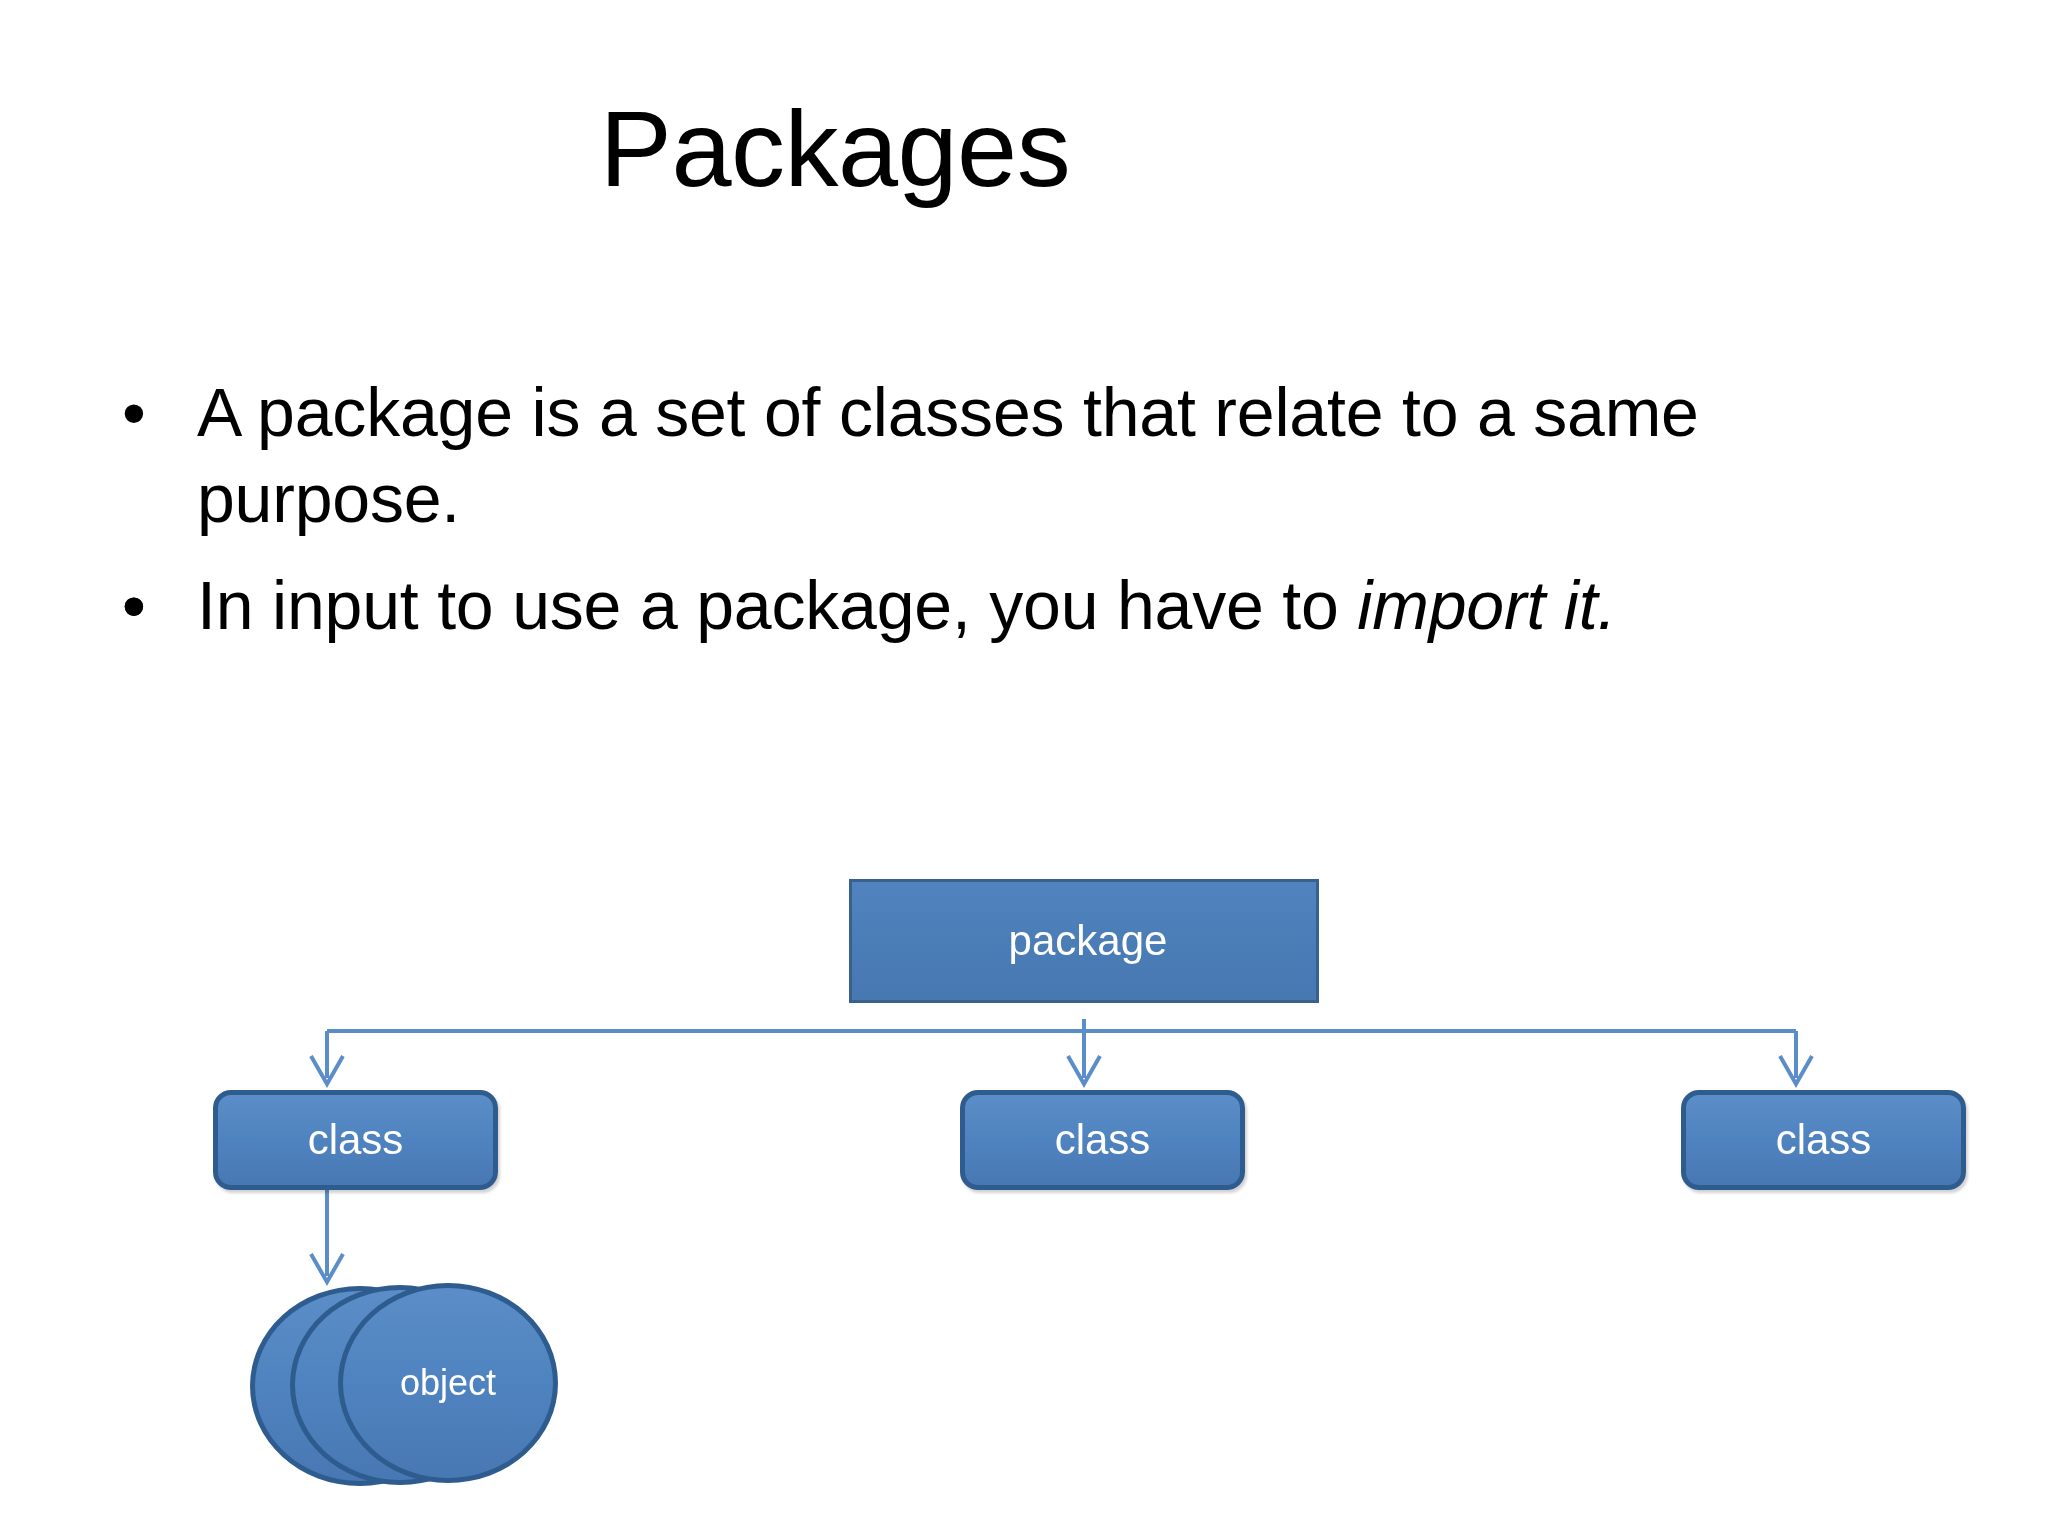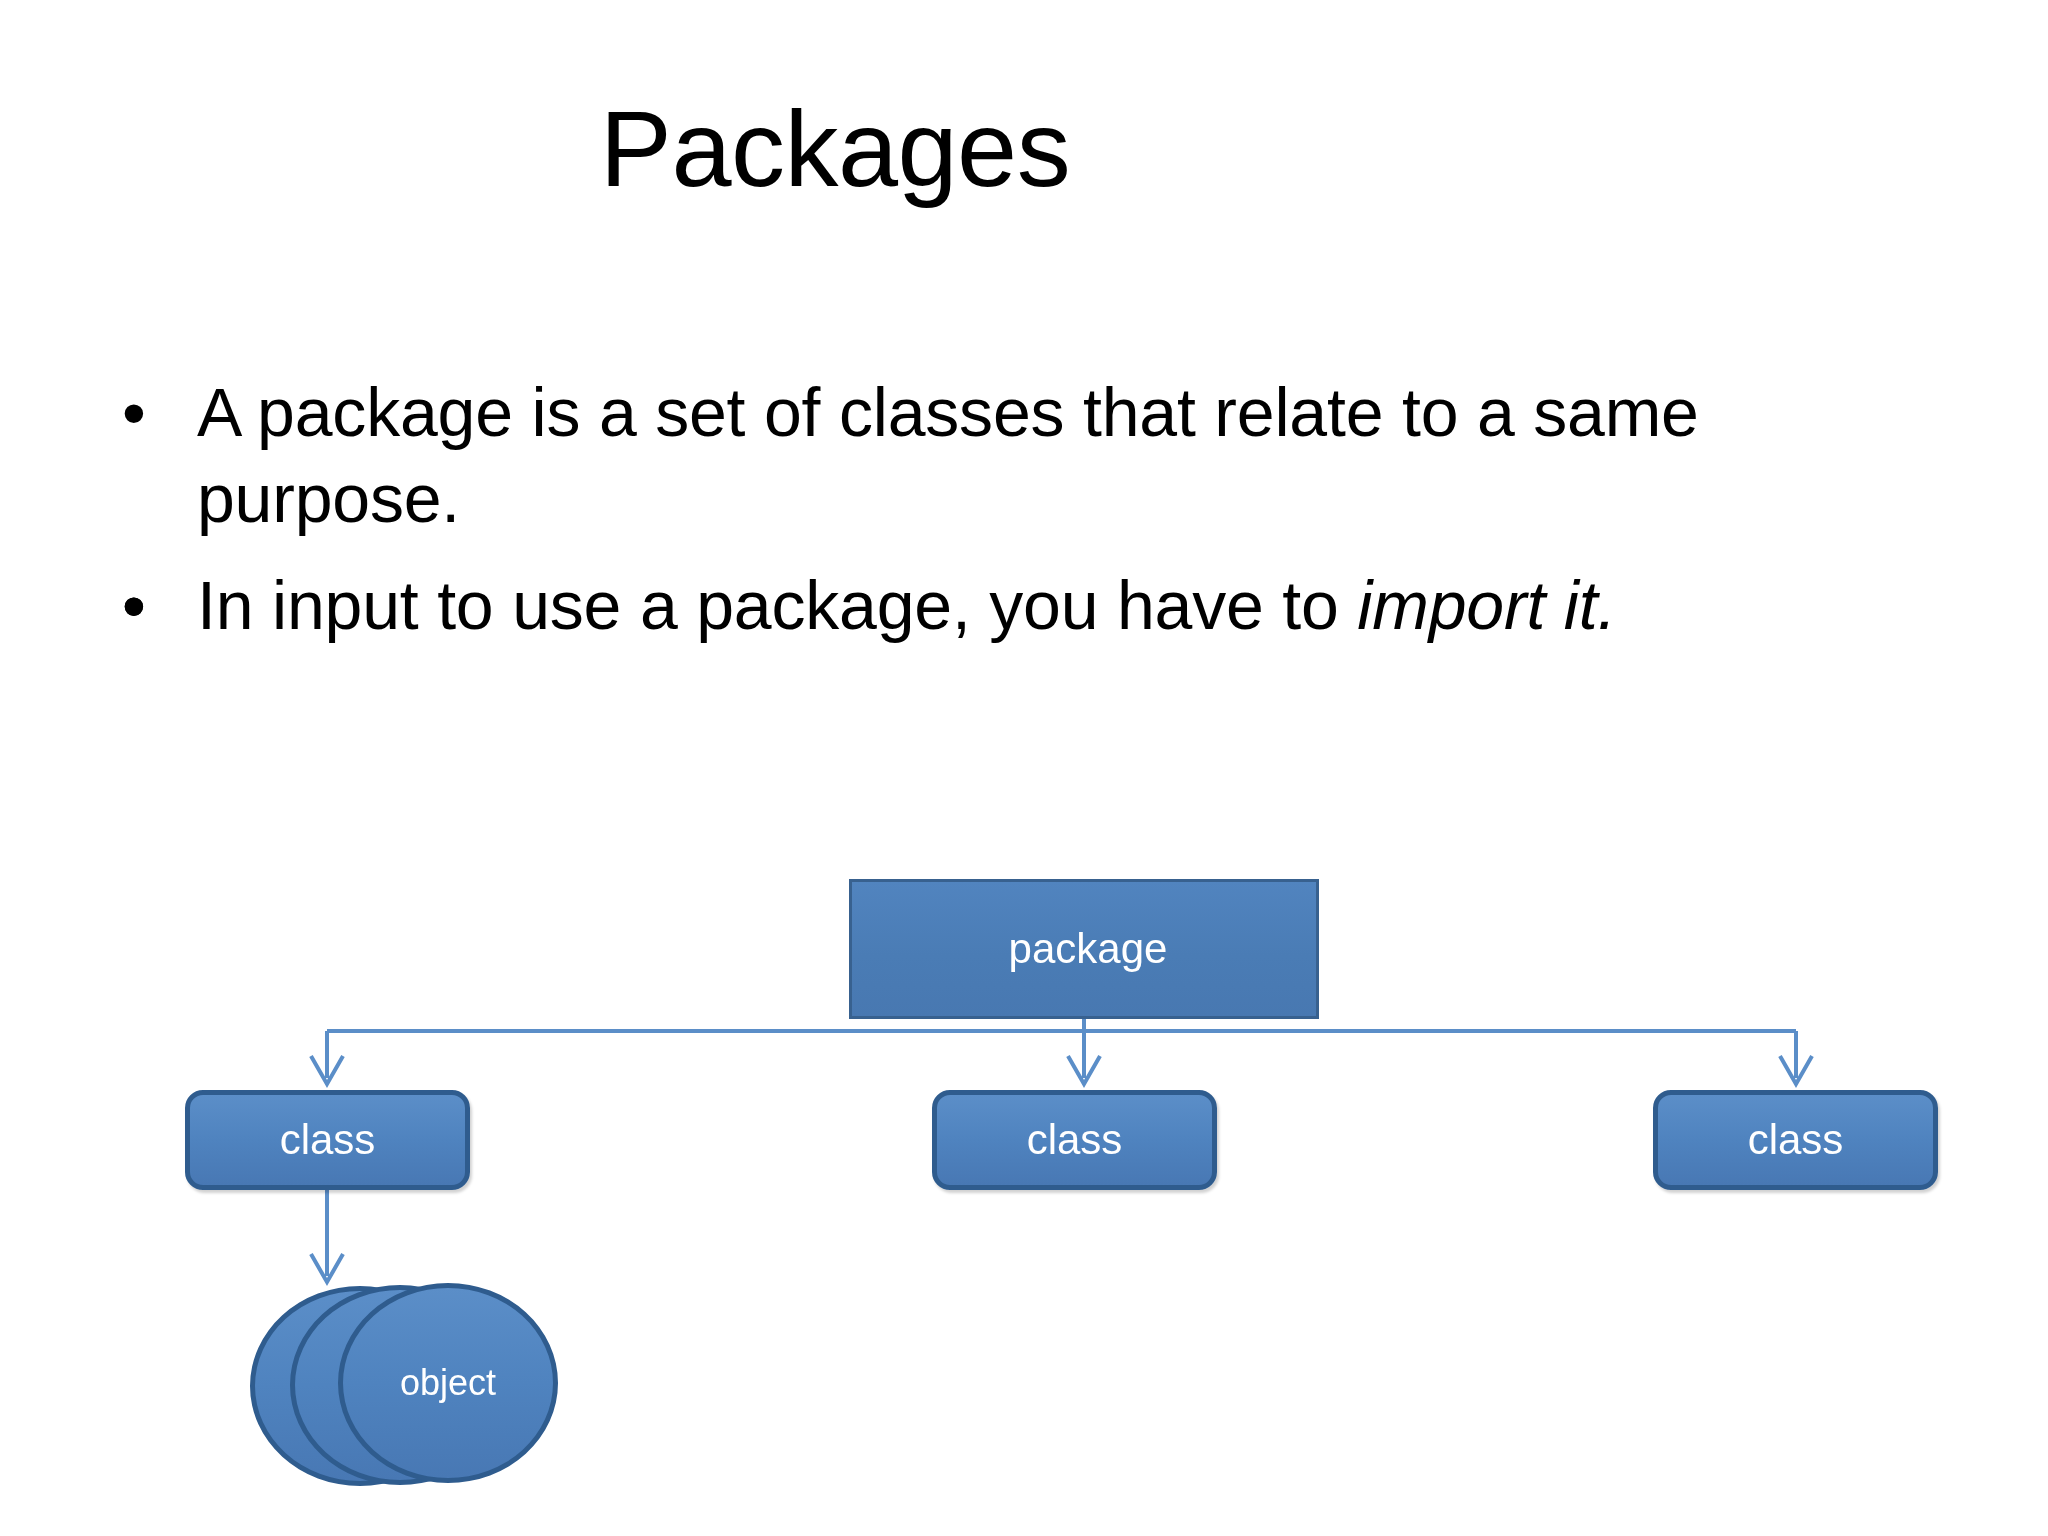--- a/index.html
+++ b/index.html
@@ -70,21 +70,21 @@
   }
   #diagram .node {
     pointer-events: auto;
   }
 
   .pkg-box {
     position: absolute;
     left: 849px;
     top: 879px;
     width: 470px;
-    height: 140px;
+    height: 124px;
     background: linear-gradient(180deg, #5184bf 0%, #4a7cb5 55%, #4878b1 100%);
     border: 3px solid #38618f;
     box-sizing: border-box;
     display: flex;
     align-items: center;
     justify-content: center;
     color: #ffffff;
     font-size: 42px;
     padding-left: 8px;
   }
@@ -96,20 +96,21 @@
     border-radius: 18px;
     background: linear-gradient(180deg, #5b8ec8 0%, #4f83bf 50%, #4878b4 100%);
     border: 5px solid #2f5c8e;
     box-sizing: border-box;
     display: flex;
     align-items: center;
     justify-content: center;
     color: #ffffff;
     font-size: 42px;
     box-shadow: 2px 3px 3px rgba(0,0,0,0.18);
+    margin-left: 28px;
   }
   .class-1 { left: 185px;  top: 1090px; }
   .class-2 { left: 932px;  top: 1090px; }
   .class-3 { left: 1653px; top: 1090px; }
 
   .obj-stack {
     position: absolute;
     left: 250px;
     top: 1283px;
     width: 310px;

